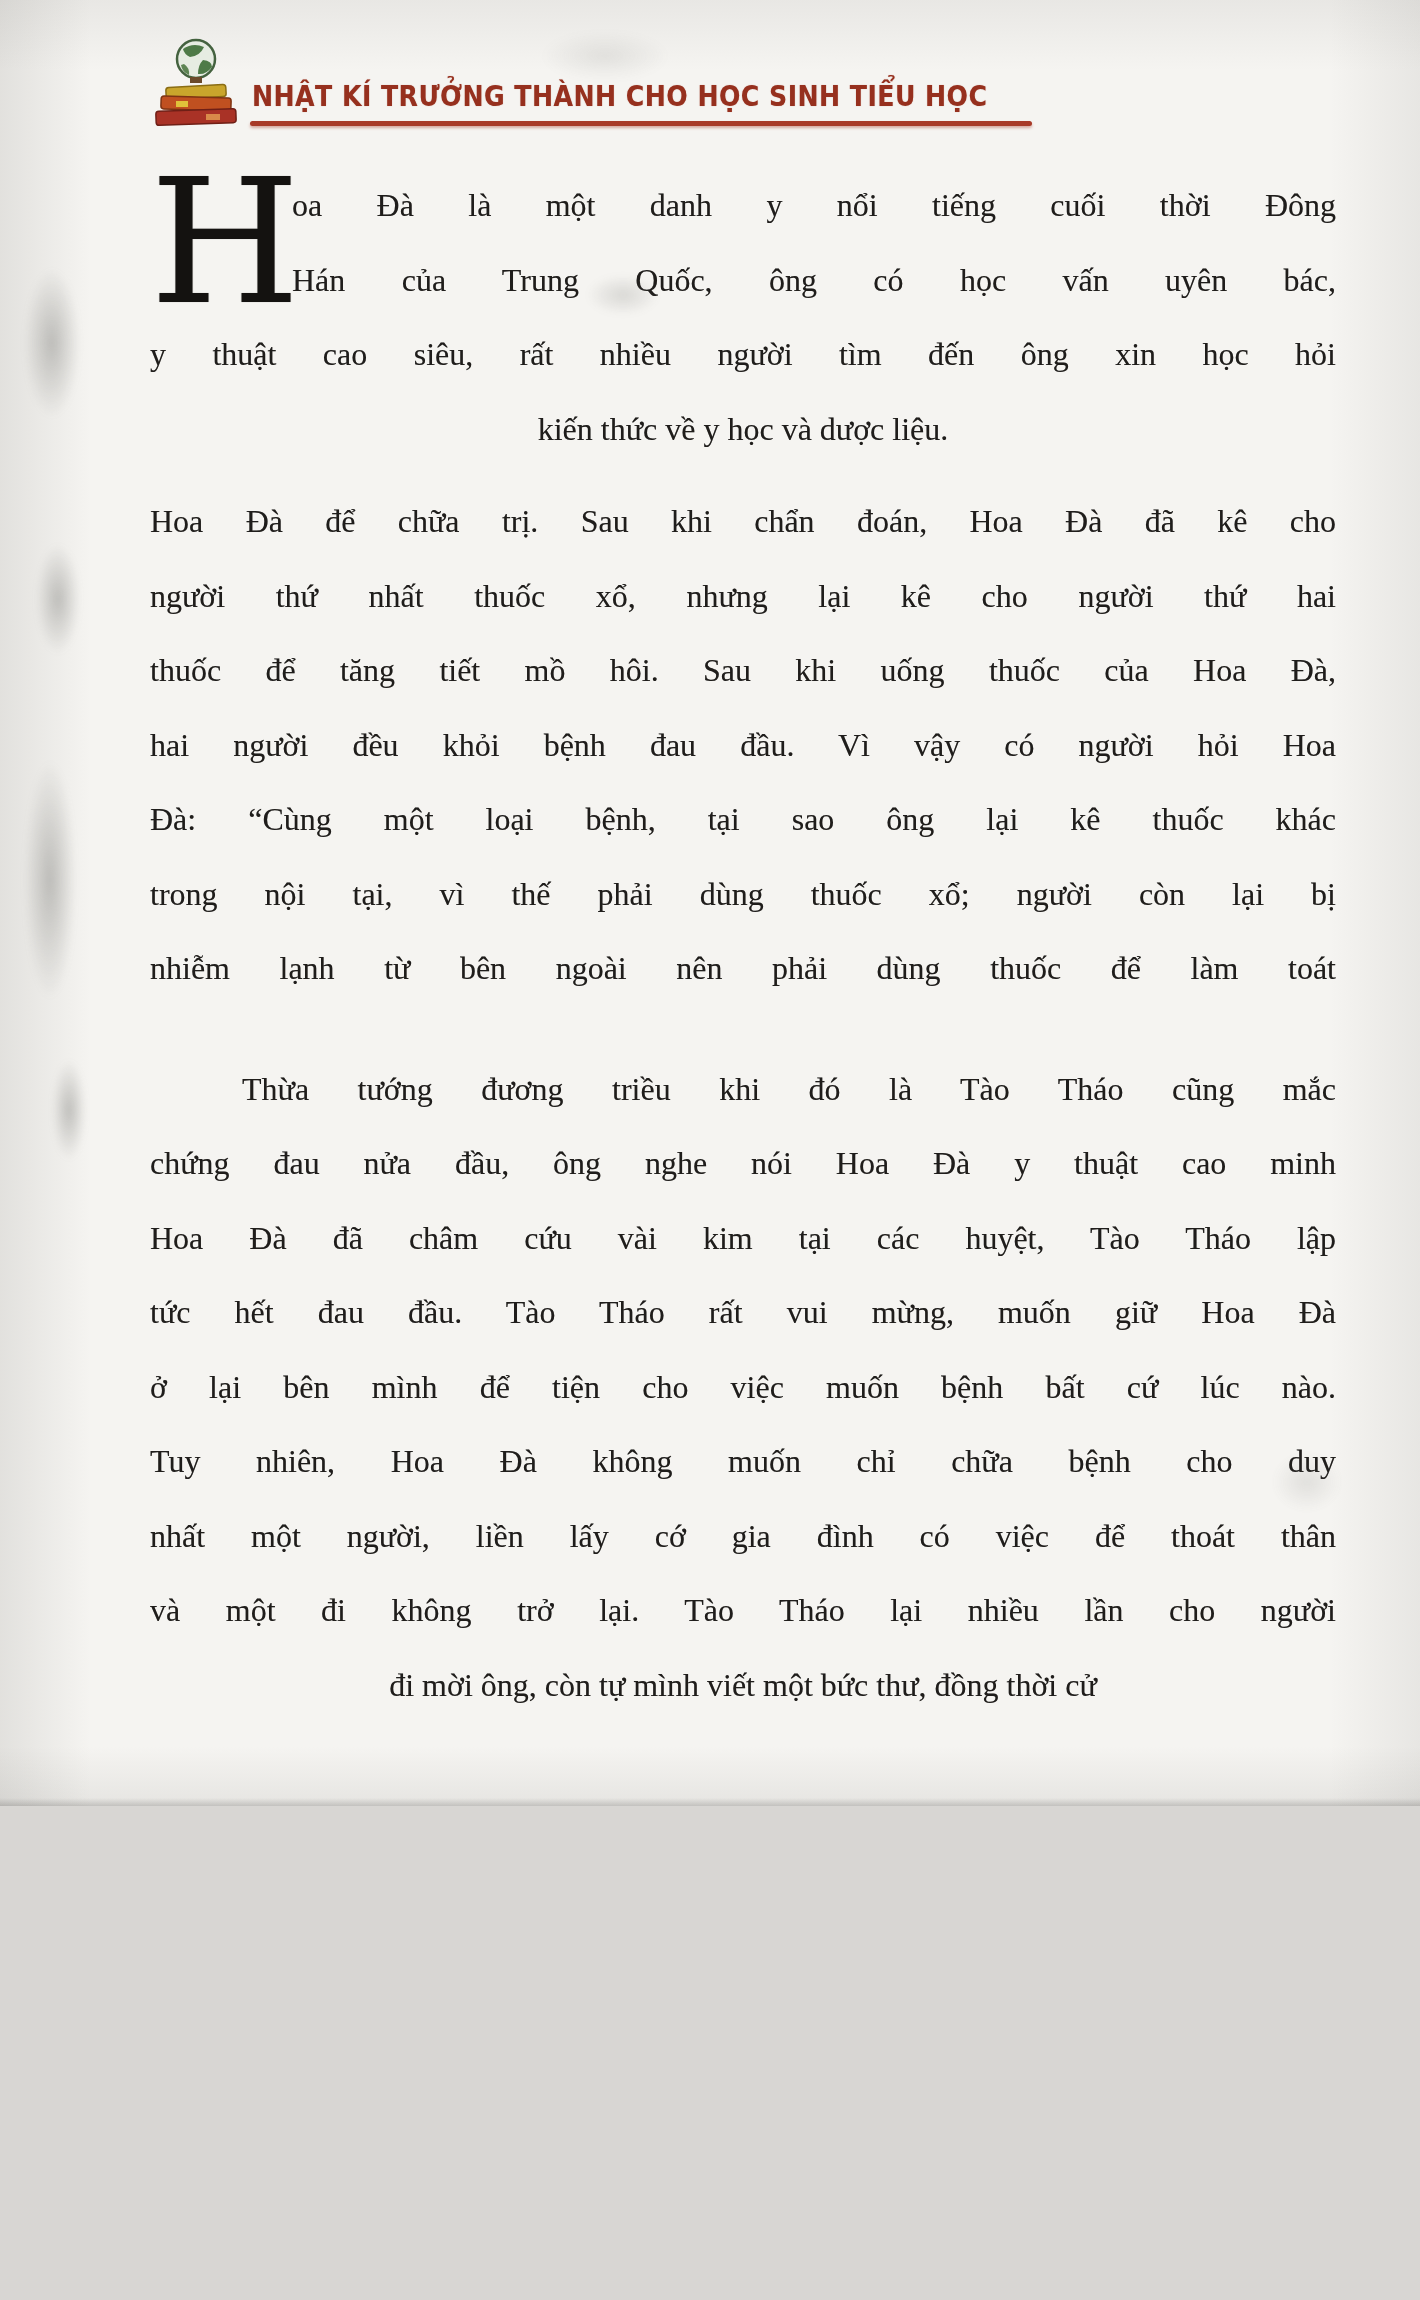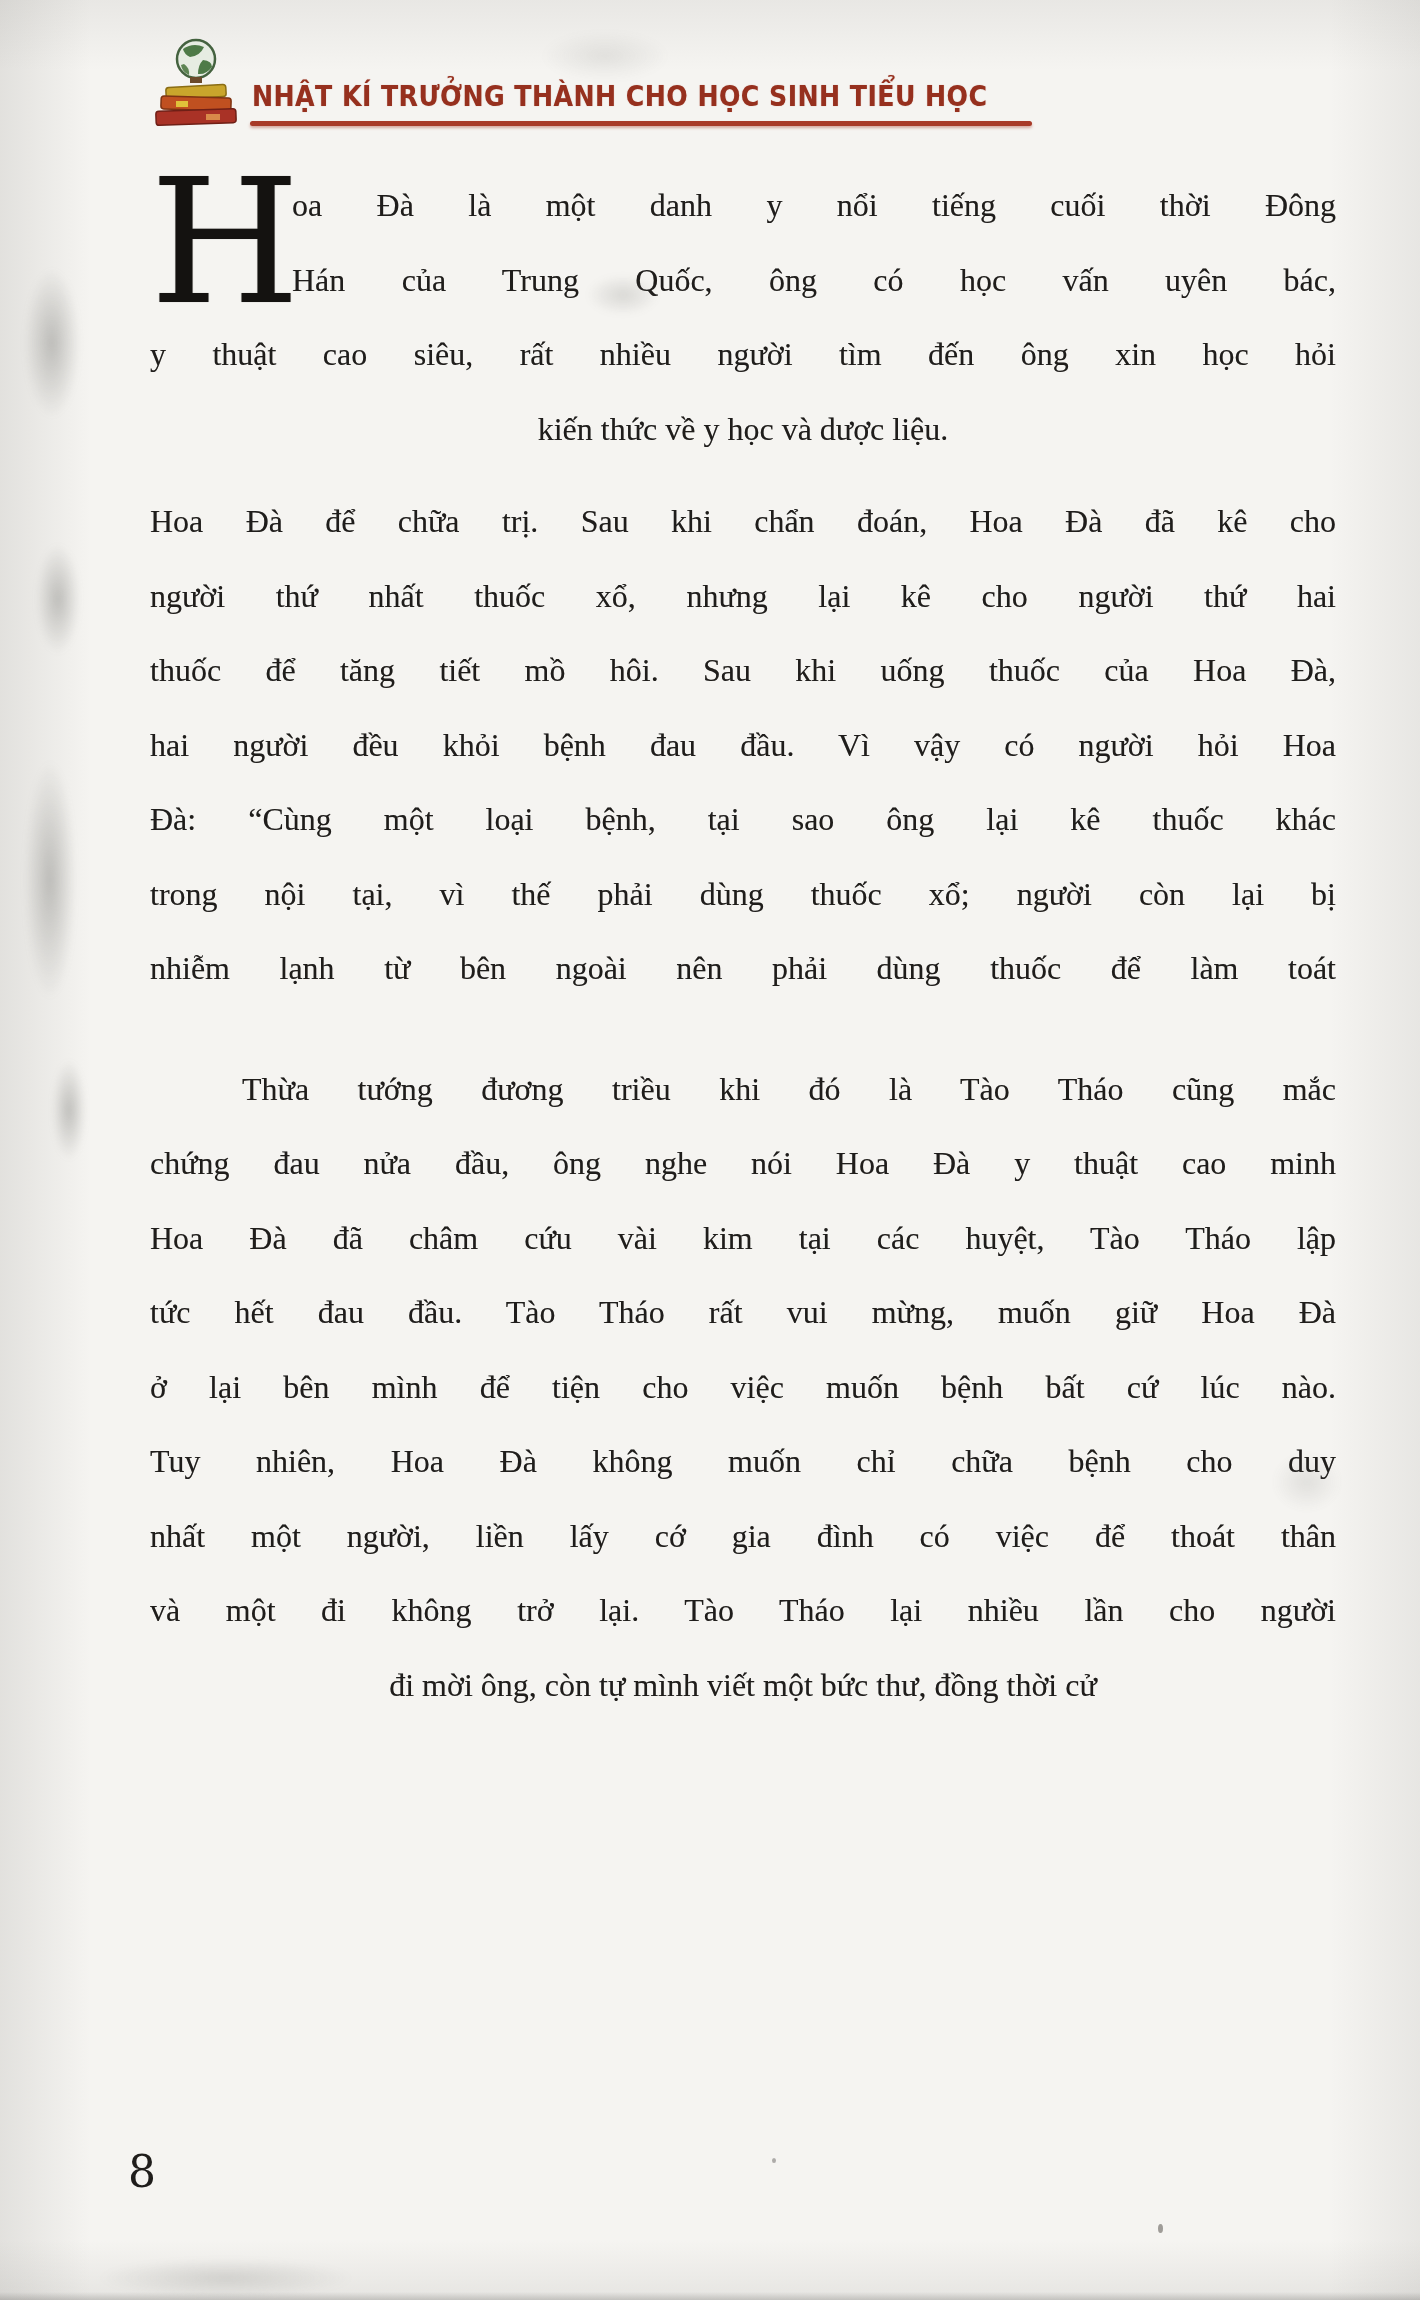--- a/index.html
+++ b/index.html
@@ -1,18 +1,18 @@
 <!DOCTYPE html>
 <html lang="vi"><head>
 <meta charset="utf-8">
 <style>
   html,body{margin:0;padding:0;background:#d8d6d3;}
   .page{
     position:relative;
-    width:1420px;height:2300px;
+    width:1420px;height:1806px;
     margin:0 auto;
     overflow:hidden;
     background:
       linear-gradient(180deg, rgba(120,118,114,.10) 0, rgba(120,118,114,0) 70px),
       linear-gradient(0deg, rgba(120,118,114,.12) 0, rgba(120,118,114,0) 60px),
       linear-gradient(90deg, rgba(110,108,104,.14) 0, rgba(110,108,104,0) 90px, rgba(110,108,104,0) 1330px, rgba(110,108,104,.10) 100%),
       #f5f4f1;
   }
   
   .hdr-logo{position:absolute;left:146px;top:34px;width:100px;height:100px;}

